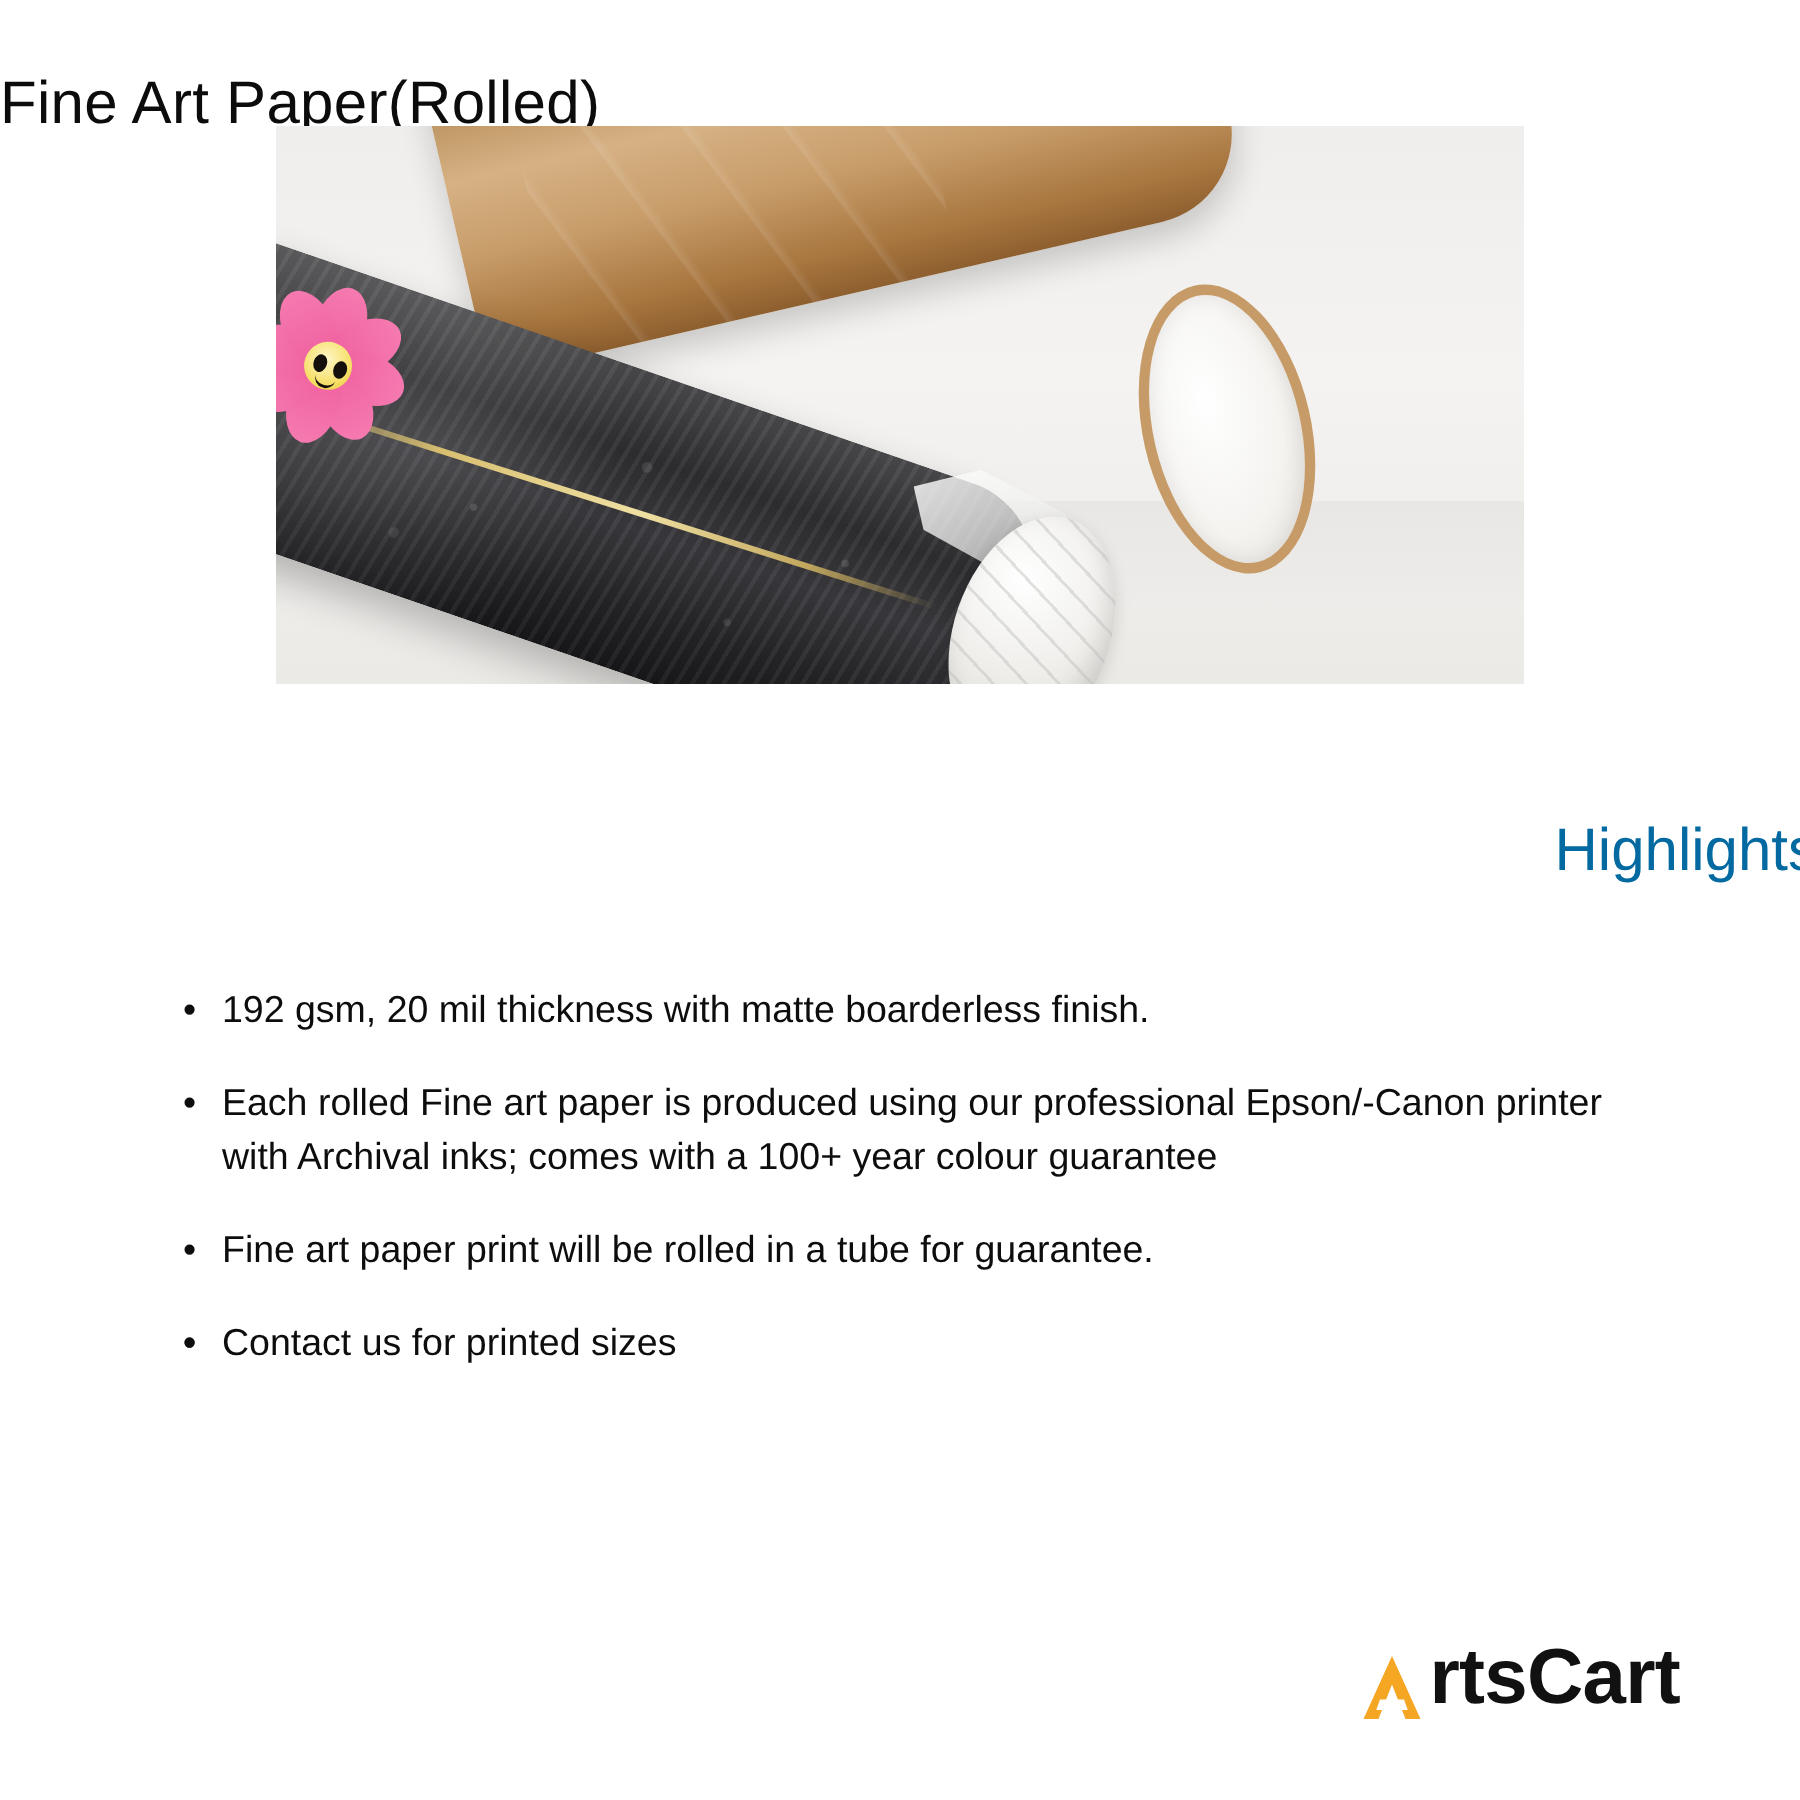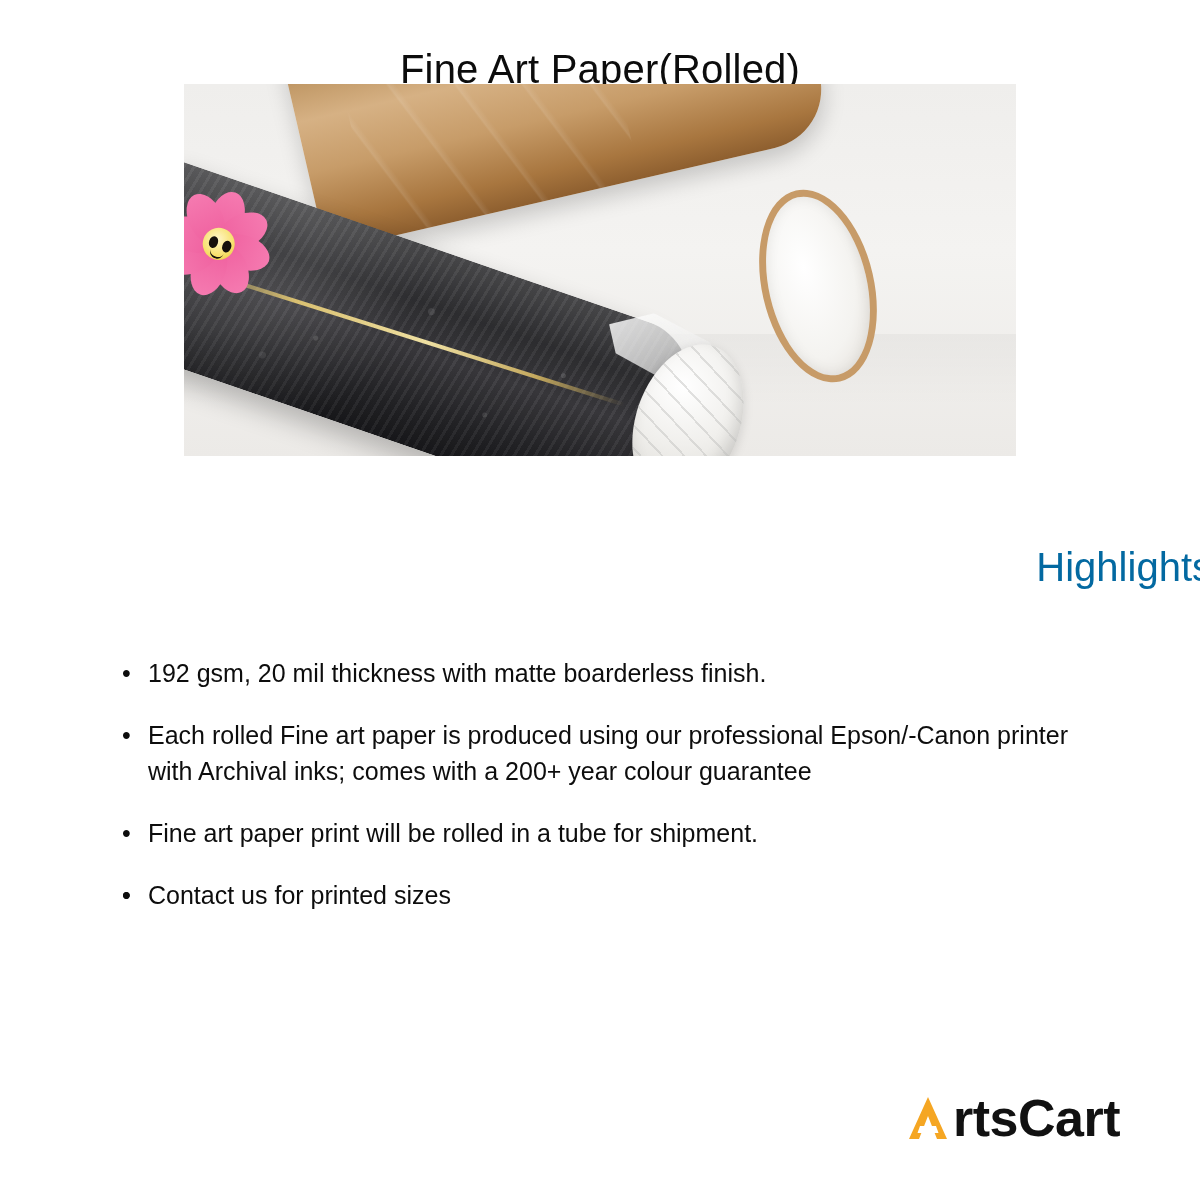--- a/index.html
+++ b/index.html
@@ -20,21 +20,21 @@
     position: relative;
     width: 1200px;
     height: 1200px;
   }
 
   .page-title {
     position: absolute;
     top: 20px;
     left: 0;
     width: 1200px;
-    text-align: center;
+    text-align: left;
     font-size: 40px;
     font-weight: normal;
     letter-spacing: 0.2px;
     color: #0c0c0c;
   }
 
   
   .photo {
     position: absolute;
     left: 184px;
@@ -271,21 +271,21 @@
     font-size: 25px;
     line-height: 36px;
   }
 
   
   .logo {
     position: absolute;
     right: 80px;
     bottom: 52px;
     display: flex;
-    align-items: center;
+    align-items: flex-end;
     font-size: 52px;
     font-weight: bold;
     letter-spacing: -0.5px;
   }
   .logo .a-mark {
     position: relative;
     width: 44px;
     height: 46px;
     margin-right: 2px;
   }
@@ -331,25 +331,25 @@
 
   <h2 class="highlights-title">Highlights</h2>
 
   <ul class="bullets">
     <li class="bullet">
       <span class="dot">•</span>
       <span>192 gsm, 20 mil thickness with matte boarderless finish.</span>
     </li>
     <li class="bullet">
       <span class="dot">•</span>
-      <span>Each rolled Fine art paper is produced using our professional Epson/-Canon printer with Archival inks; comes with a 200+ year colour guarantee</span>
-    </li>
-    <li class="bullet">
-      <span class="dot">•</span>
-      <span>Fine art paper print will be rolled in a tube for shipment.</span>
+      <span>Each rolled Fine art paper is produced using our professional Epson/-Canon printer with Archival inks; comes with a 100+ year colour guarantee</span>
+    </li>
+    <li class="bullet">
+      <span class="dot">•</span>
+      <span>Fine art paper print will be rolled in a tube for guarantee.</span>
     </li>
     <li class="bullet">
       <span class="dot">•</span>
     </li>
     <li class="bullet">
       <span class="dot">•</span>
       <span>Contact us for printed sizes</span>
     </li>
   </ul>
 

